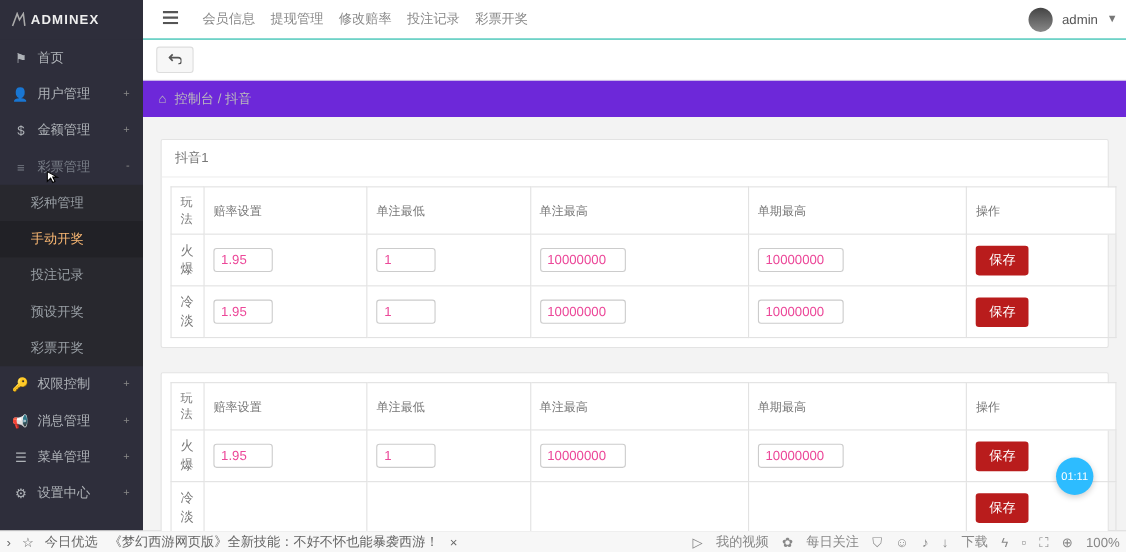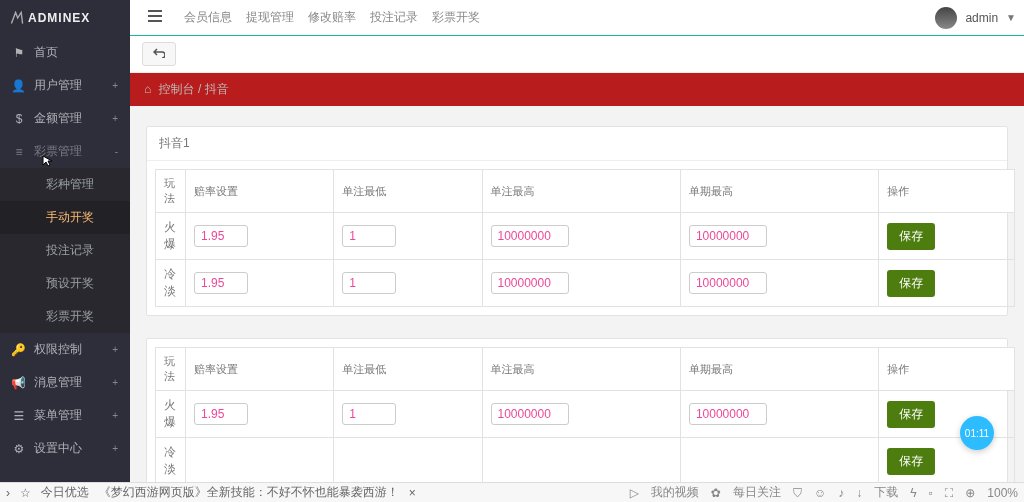--- a/index.html
+++ b/index.html
@@ -8,44 +8,44 @@
 .sidebar{width:130px;background:#2e2e3b;color:#aeb2b7;display:flex;flex-direction:column;flex-shrink:0}
 .logo{height:36px;display:flex;align-items:center;padding:0 10px;background:#2e2e3b;color:#eee;font-weight:bold;letter-spacing:1px}
 .logo svg{margin-right:4px}
 .side-list{list-style:none}
 .side-item{display:flex;align-items:center;padding:8px 12px;cursor:pointer;position:relative;color:#aeb2b7}
 .side-icon{width:14px;display:inline-flex;justify-content:center;margin-right:8px}
 .side-label{flex:1}
 .side-toggle{font-size:10px;color:#888}
 .side-item.heading{color:#787d87;cursor:default}
 .side-sub{list-style:none;background:#28282e}
-.side-sub-item{padding:8px 12px 8px 46px;cursor:pointer;color:#9aa0a6}
+.side-sub-item{padding:8px 12px 8px 28px;cursor:pointer;color:#9aa0a6}
 .side-sub-item.selected{background:#212126;color:#fdba74}
 .main{flex:1;display:flex;flex-direction:column;overflow:hidden}
 .topbar{height:36px;background:#fff;border-bottom:1px solid #14b8a6;display:flex;align-items:center;padding:0 8px}
 .hamburger{padding:4px 10px;cursor:pointer;color:#666}
 .top-tabs{display:flex;gap:14px;margin-left:12px}
 .top-tab{color:#888;cursor:pointer;padding:4px 0}
 .top-right{margin-left:auto;display:flex;align-items:center;gap:8px;color:#555}
 .avatar{width:22px;height:22px;border-radius:50%;background:linear-gradient(180deg,#444,#888)}
 .arrow-down{font-size:10px;color:#777}
 .content-scroll{flex:1;overflow-y:auto;padding:0}
 .undo-line{background:#fff;border-bottom:1px solid #eee;padding:6px 12px}
 .undo-btn{background:#f7f7f7;border:1px solid #ddd;border-radius:3px;padding:4px 10px;cursor:pointer;color:#555}
-.breadcrumb{background:#b91c1c;padding:8px 14px;color:#bbb;margin-bottom:20px}
+.breadcrumb{background:#6d28d9;padding:8px 14px;color:#bbb;margin-bottom:20px}
 .breadcrumb .home-ic{margin-right:4px}
 .panel{background:#fff;border:1px solid #e3e3e3;margin:0 16px 22px;border-radius:2px}
 .panel-title{padding:8px 12px;color:#777;border-bottom:1px solid #eee}
 table.cfg{width:100%;border-collapse:collapse;margin:8px}
 table.cfg th,table.cfg td{border:1px solid #e2e2e2;padding:6px 8px;text-align:left;color:#777;vertical-align:middle}
 table.cfg th{background:#fff;font-weight:normal;font-size:11px}
 .col-play{width:30px;text-align:center}
 .inp{border:1px solid #ccc;border-radius:3px;padding:3px 6px;width:54px;color:#ec4899}
 .inp.w{width:78px}
-.save-btn{background:#4d7c0f;color:#fff;border:none;border-radius:3px;padding:5px 12px;cursor:pointer}
+.save-btn{background:#b91c1c;color:#fff;border:none;border-radius:3px;padding:5px 12px;cursor:pointer}
 .fab{position:absolute;right:30px;bottom:52px;width:34px;height:34px;border-radius:50%;background:#2dbcff;color:#fff;display:flex;align-items:center;justify-content:center;font-size:10px;box-shadow:0 2px 6px rgba(0,0,0,.2)}
 .browser-bar{height:20px;background:#f7f7f7;border-top:1px solid #ddd;display:flex;align-items:center;padding:0 6px;gap:10px;color:#666;font-size:11px}
 .bb-left{display:flex;align-items:center;gap:10px;flex:1;overflow:hidden}
 .bb-right{display:flex;align-items:center;gap:12px;margin-left:auto;color:#888}
 .cursor{position:absolute;top:155px;left:42px;width:12px;height:12px;pointer-events:none}
 .wrap{position:relative}
 </style>
 </head>
 <body>
 

